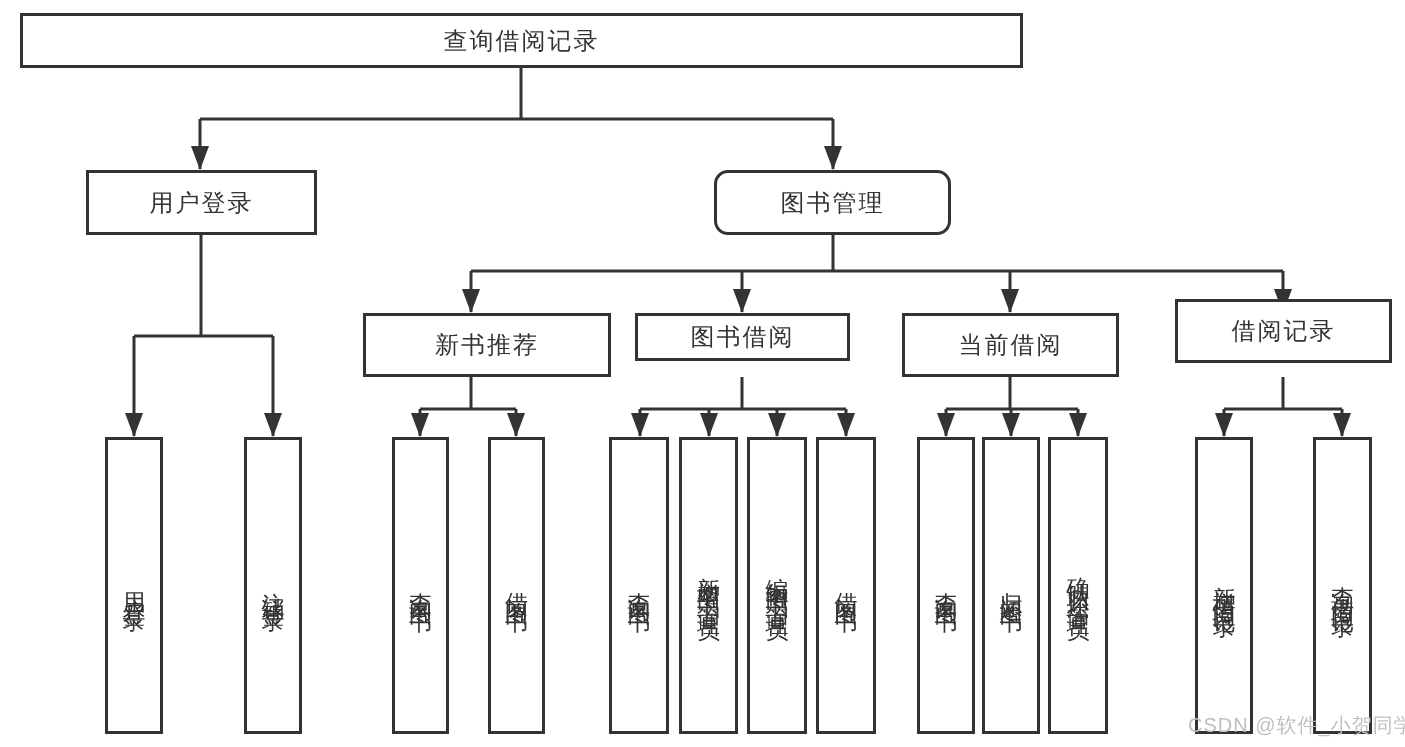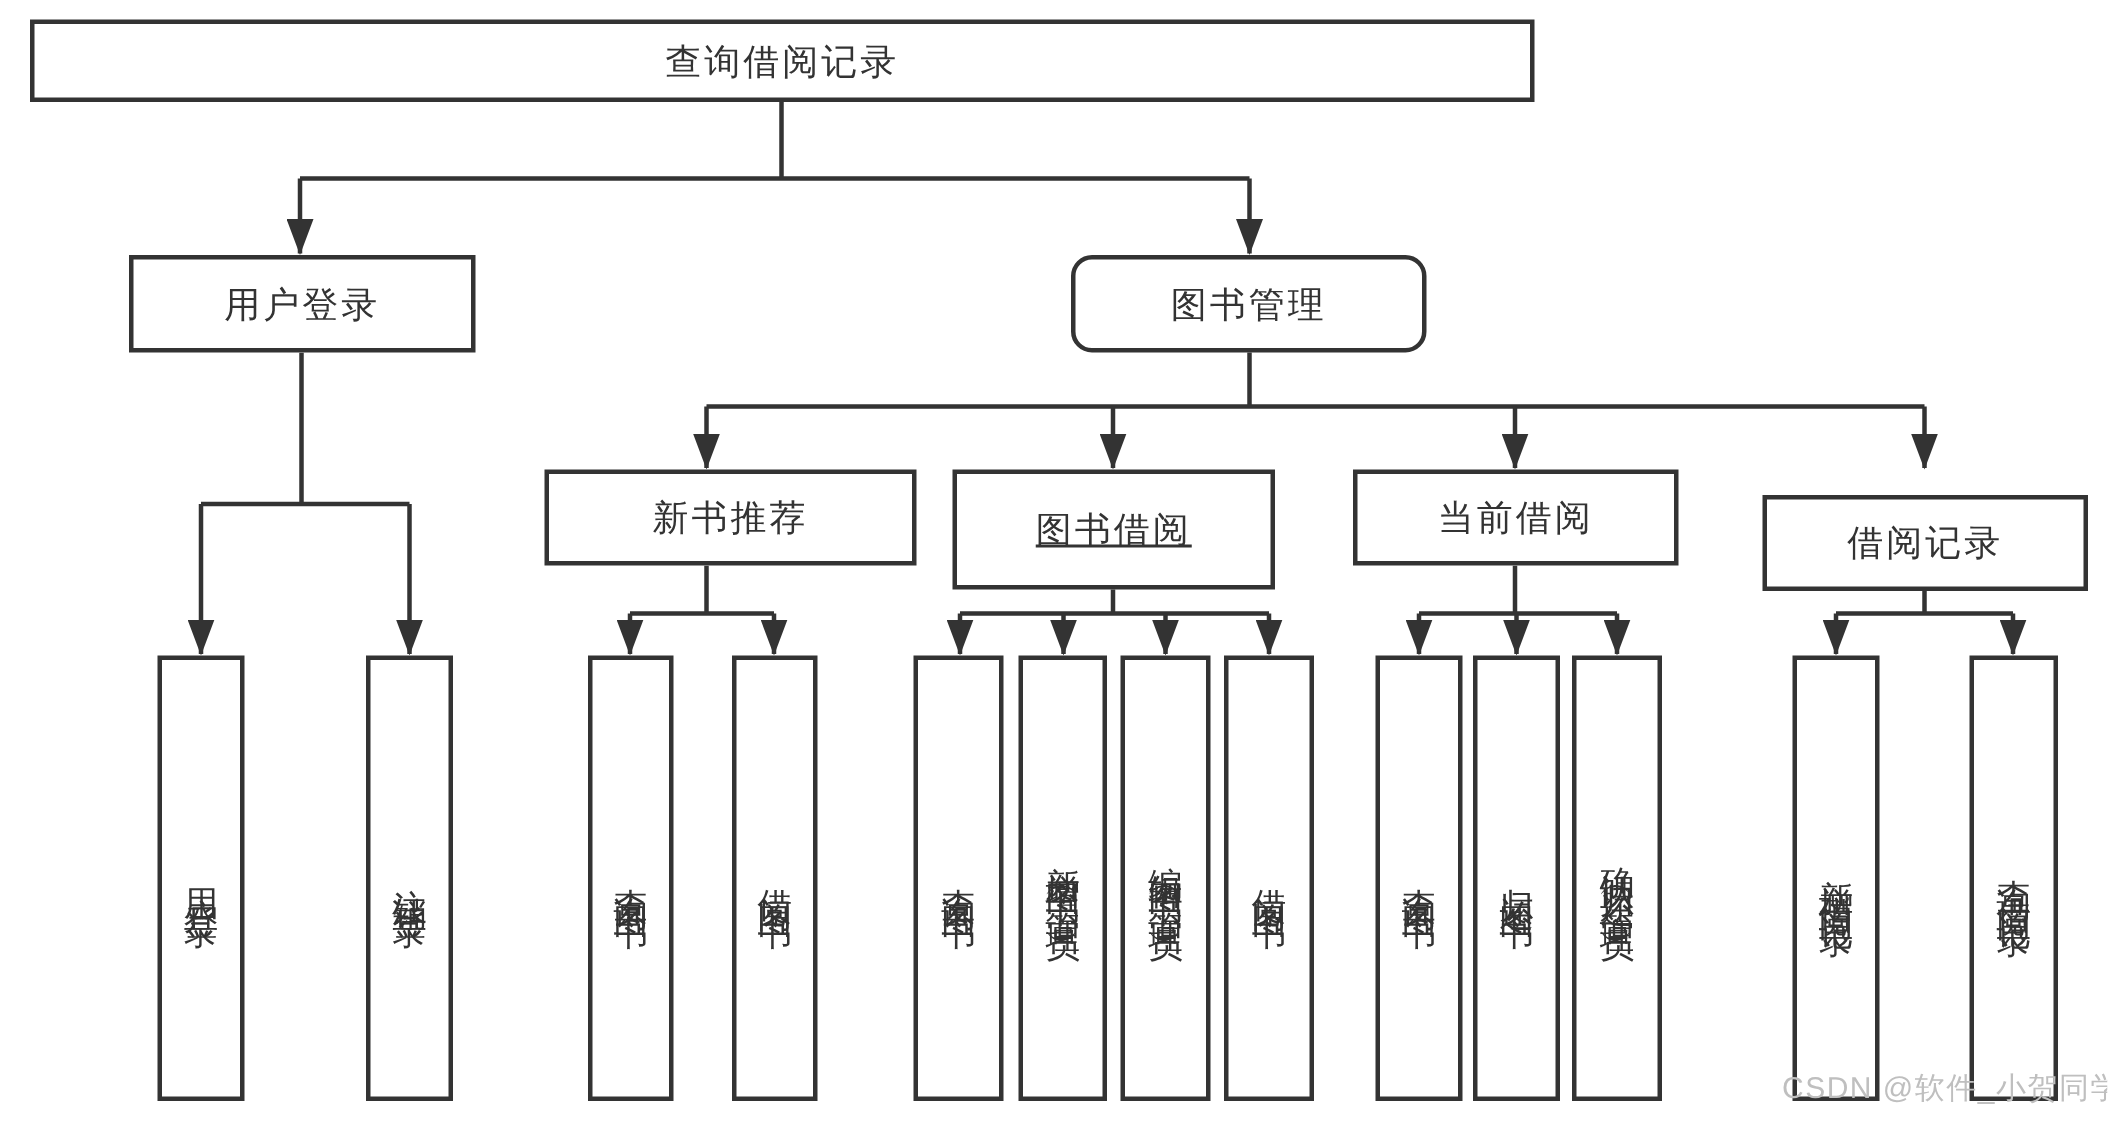--- a/index.html
+++ b/index.html
@@ -38,23 +38,23 @@
     font-size: 23px;
     letter-spacing: 6px;
     line-height: 1;
     white-space: nowrap;
   }
   
   #n-root        { left: 20px;   top: 13px;  width: 1003px; height: 55px; }
   #n-l2-login    { left: 86px;   top: 170px; width: 231px;  height: 65px; }
   #n-l2-mgmt     { left: 714px;  top: 170px; width: 237px;  height: 65px; border-radius: 14px; }
   #n-l3-rec      { left: 363px;  top: 313px; width: 248px;  height: 64px; }
-  #n-l3-borrow   { left: 635px;  top: 313px; width: 215px;  height: 80px; text-decoration: underline; }
+  #n-l3-borrow   { left: 635px;  top: 313px; width: 215px;  height: 48px; }
   #n-l3-current  { left: 902px;  top: 313px; width: 217px;  height: 64px; }
-  #n-l3-records  { left: 1175px; top: 330px; width: 217px;  height: 64px; }
+  #n-l3-records  { left: 1175px; top: 299px; width: 217px;  height: 64px; }
   .leaf          { top: 437px; height: 297px; }
   #n-leaf-login      { left: 105px;  width: 58px; }
   #n-leaf-logout     { left: 244px;  width: 58px; }
   #n-leaf-nb-query   { left: 392px;  width: 57px; }
   #n-leaf-nb-borrow  { left: 488px;  width: 57px; }
   #n-leaf-bb-query   { left: 609px;  width: 60px; }
   #n-leaf-bb-add     { left: 679px;  width: 59px; }
   #n-leaf-bb-edit    { left: 747px;  width: 60px; }
   #n-leaf-bb-borrow  { left: 816px;  width: 60px; }
   #n-leaf-cb-query   { left: 917px;  width: 58px; }

